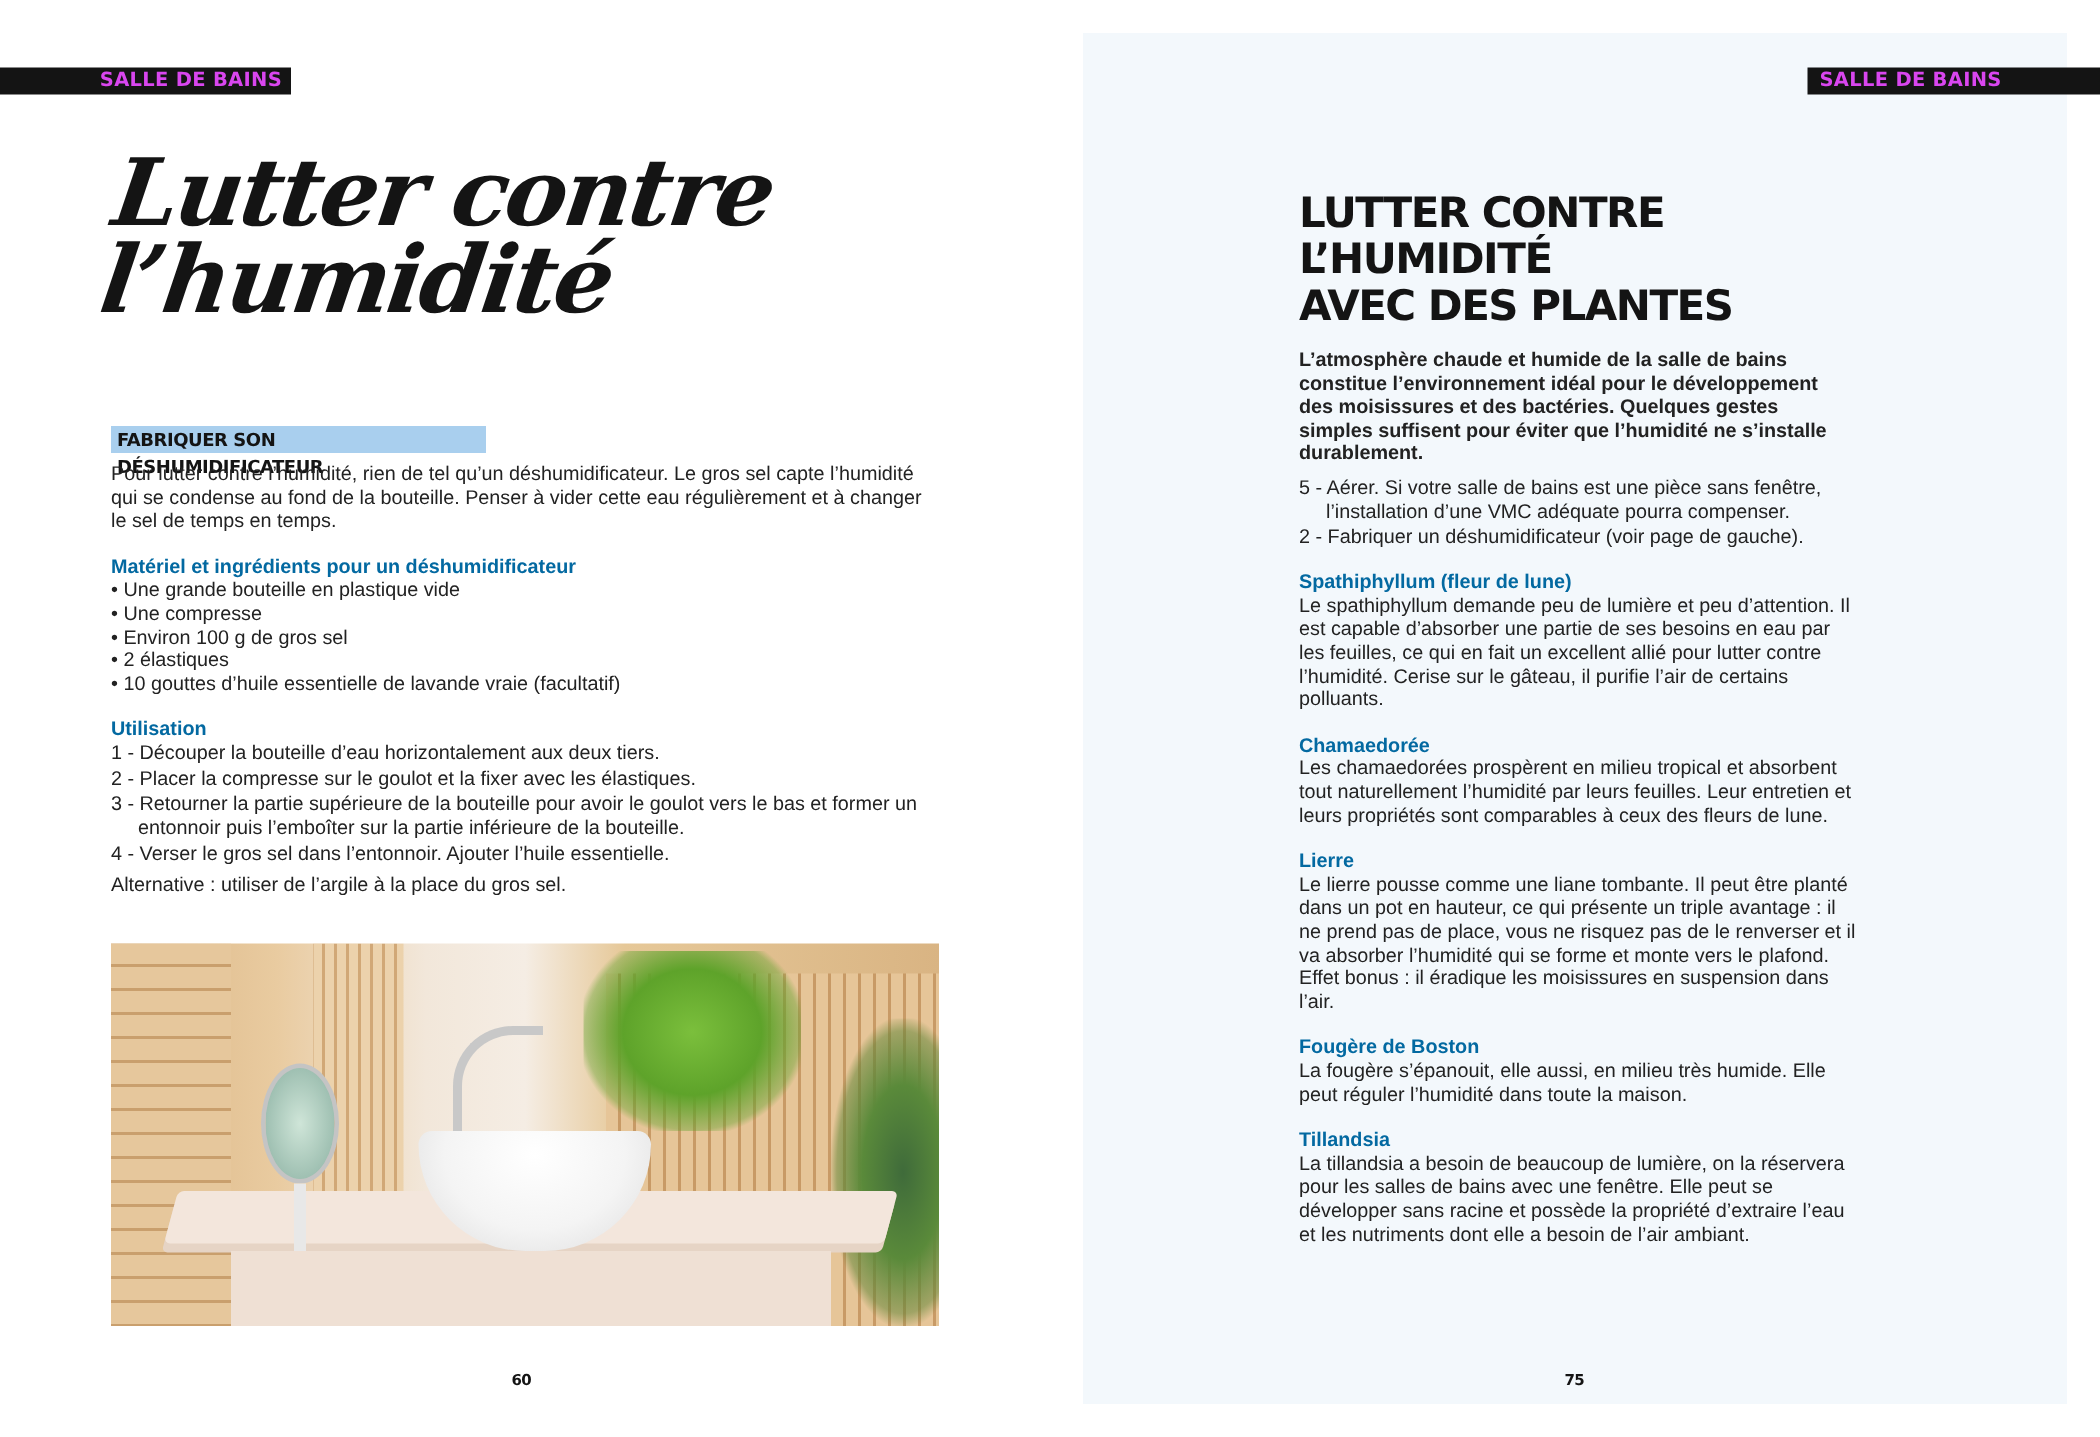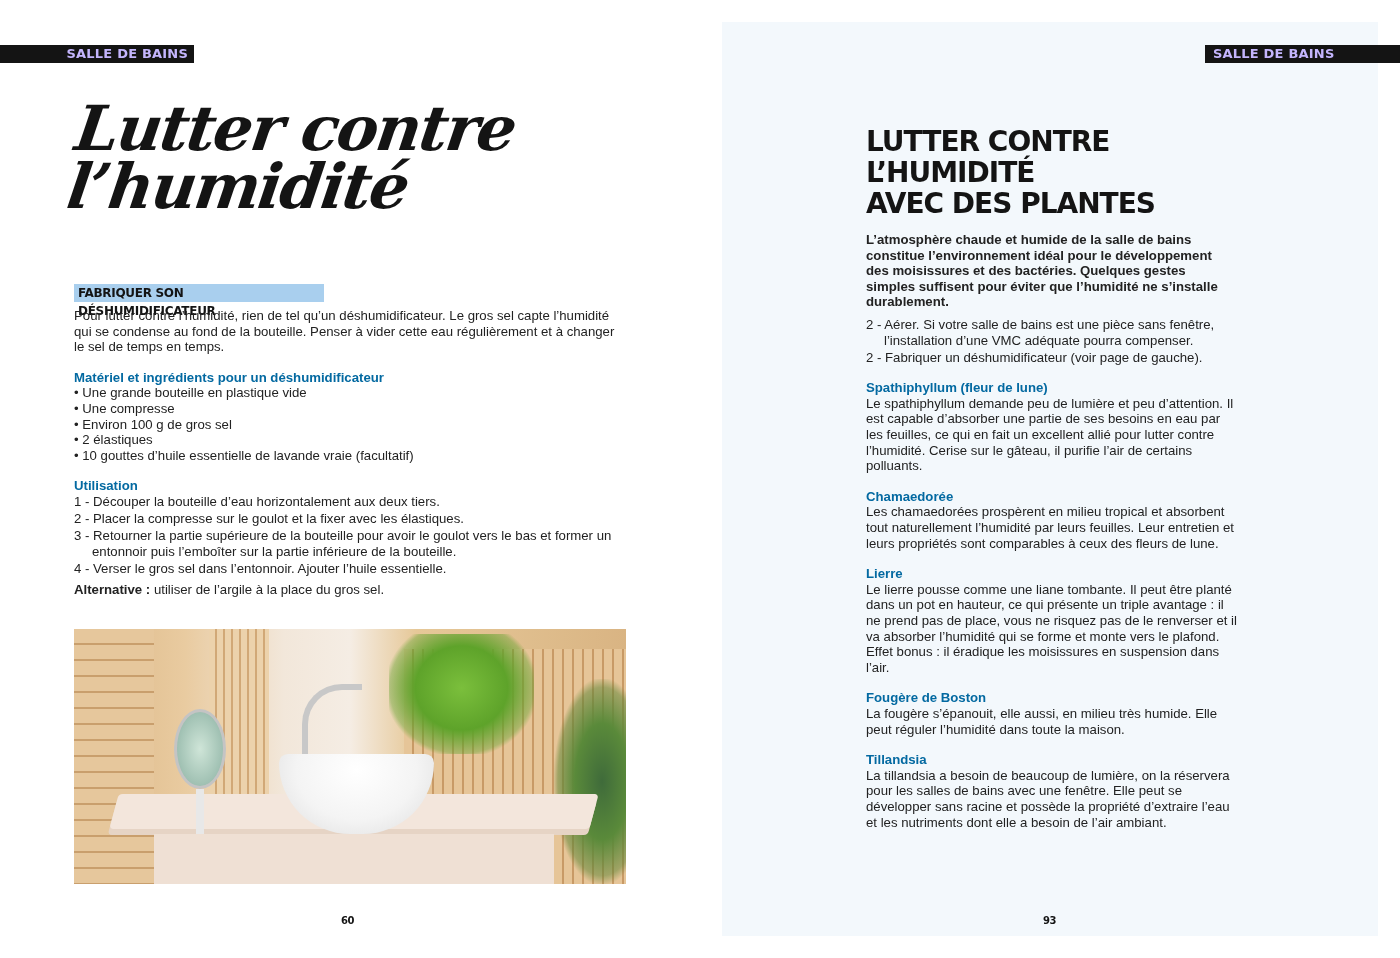--- a/index.html
+++ b/index.html
@@ -1,21 +1,21 @@
 <!DOCTYPE html>
 <html><head>
   <meta charset="utf-8">
   <style>
     * { margin: 0; padding: 0; box-sizing: border-box; }
     html, body { width: 1400px; height: 958px; background: #ffffff; overflow: hidden; }
     body { position: relative; font-family: "Liberation Sans", sans-serif; color: #1e1e1e; }
 
     .banner {
       position: absolute; top: 45px; height: 18px; background: #141414;
-      color: #c4b5fd; font-family: "DejaVu Sans", sans-serif; font-weight: bold;
+      color: #d946ef; font-family: "DejaVu Sans", sans-serif; font-weight: bold;
       font-size: 13px; line-height: 18px; letter-spacing: 0.2px;
     }
     .banner.left { left: 0; width: 194px; text-align: right; padding-right: 6px; }
     .banner.right { left: 1205px; width: 195px; text-align: left; padding-left: 8px; }
 
     .right-page-bg {
       position: absolute; left: 722px; top: 22px; width: 656px; height: 914px;
       background: #f3f8fc;
     }
 
@@ -34,21 +34,21 @@
     }
 
     .body-text { font-size: 13.2px; line-height: 15.6px; color: #222; }
     .left-col { position: absolute; left: 74px; width: 550px; }
     .right-col { position: absolute; left: 866px; width: 372px; }
 
     .para { margin-bottom: 15px; }
     .subhead { font-weight: bold; color: #0369a1; }
     .bullets div { }
     .steps .step { padding-left: 18px; text-indent: -18px; margin-bottom: 1.5px; }
-    .alt b { font-weight: bold; }
+    .alt b { font-weight: normal; }
 
     .photo {
       position: absolute; left: 74px; top: 629px; width: 552px; height: 255px; overflow: hidden;
       background: linear-gradient(90deg, #d9b483 0%, #e9cba0 20%, #f2e7da 38%, #f5ede4 50%, #e6c898 62%, #d9b483 100%);
     }
     .photo .slats {
       position: absolute; left: 0; top: 0; width: 80px; height: 255px;
       background: repeating-linear-gradient(180deg, #e6c79c 0px, #e6c79c 14px, #c99f6d 14px, #c99f6d 16px);
     }
     .photo .slats2 {
@@ -167,21 +167,21 @@
 <div class="heavy-title">
   <span>LUTTER CONTRE</span>
   <span>L’HUMIDITÉ</span>
   <span>AVEC DES PLANTES</span>
 </div>
 
 <div class="right-col body-text" style="top:232px;">
   <p style="margin-bottom:7px;font-weight:bold;">L’atmosphère chaude et humide de la salle de bains constitue l’environnement idéal pour le développement des moisissures et des bactéries. Quelques gestes simples suffisent pour éviter que l’humidité ne s’installe durablement.</p>
 
   <div class="steps para">
-    <div class="step">2 - Aérer. Si votre salle de bains est une pièce sans fenêtre, l’installation d’une VMC adéquate pourra compenser.</div>
+    <div class="step">5 - Aérer. Si votre salle de bains est une pièce sans fenêtre, l’installation d’une VMC adéquate pourra compenser.</div>
     <div class="step">2 - Fabriquer un déshumidificateur (voir page de gauche).</div>
   </div>
 
   <div class="para">
     <div class="subhead">Spathiphyllum (fleur de lune)</div>
     <div>Le spathiphyllum demande peu de lumière et peu d’attention. Il est capable d’absorber une partie de ses besoins en eau par les feuilles, ce qui en fait un excellent allié pour lutter contre l’humidité. Cerise sur le gâteau, il purifie l’air de certains polluants.</div>
   </div>
   <div class="para">
     <div class="subhead">Chamaedorée</div>
     <div>Les chamaedorées prospèrent en milieu tropical et absorbent tout naturellement l’humidité par leurs feuilles. Leur entretien et leurs propriétés sont comparables à ceux des fleurs de lune.</div>
@@ -193,13 +193,13 @@
   <div class="para">
     <div class="subhead">Fougère de Boston</div>
     <div>La fougère s’épanouit, elle aussi, en milieu très humide. Elle peut réguler l’humidité dans toute la maison.</div>
   </div>
   <div class="para">
     <div class="subhead">Tillandsia</div>
     <div>La tillandsia a besoin de beaucoup de lumière, on la réservera pour les salles de bains avec une fenêtre. Elle peut se développer sans racine et possède la propriété d’extraire l’eau et les nutriments dont elle a besoin de l’air ambiant.</div>
   </div>
 </div>
 
-<div class="page-num" style="left:1043px;">93</div>
+<div class="page-num" style="left:1043px;">75</div>
 
 </body></html>

